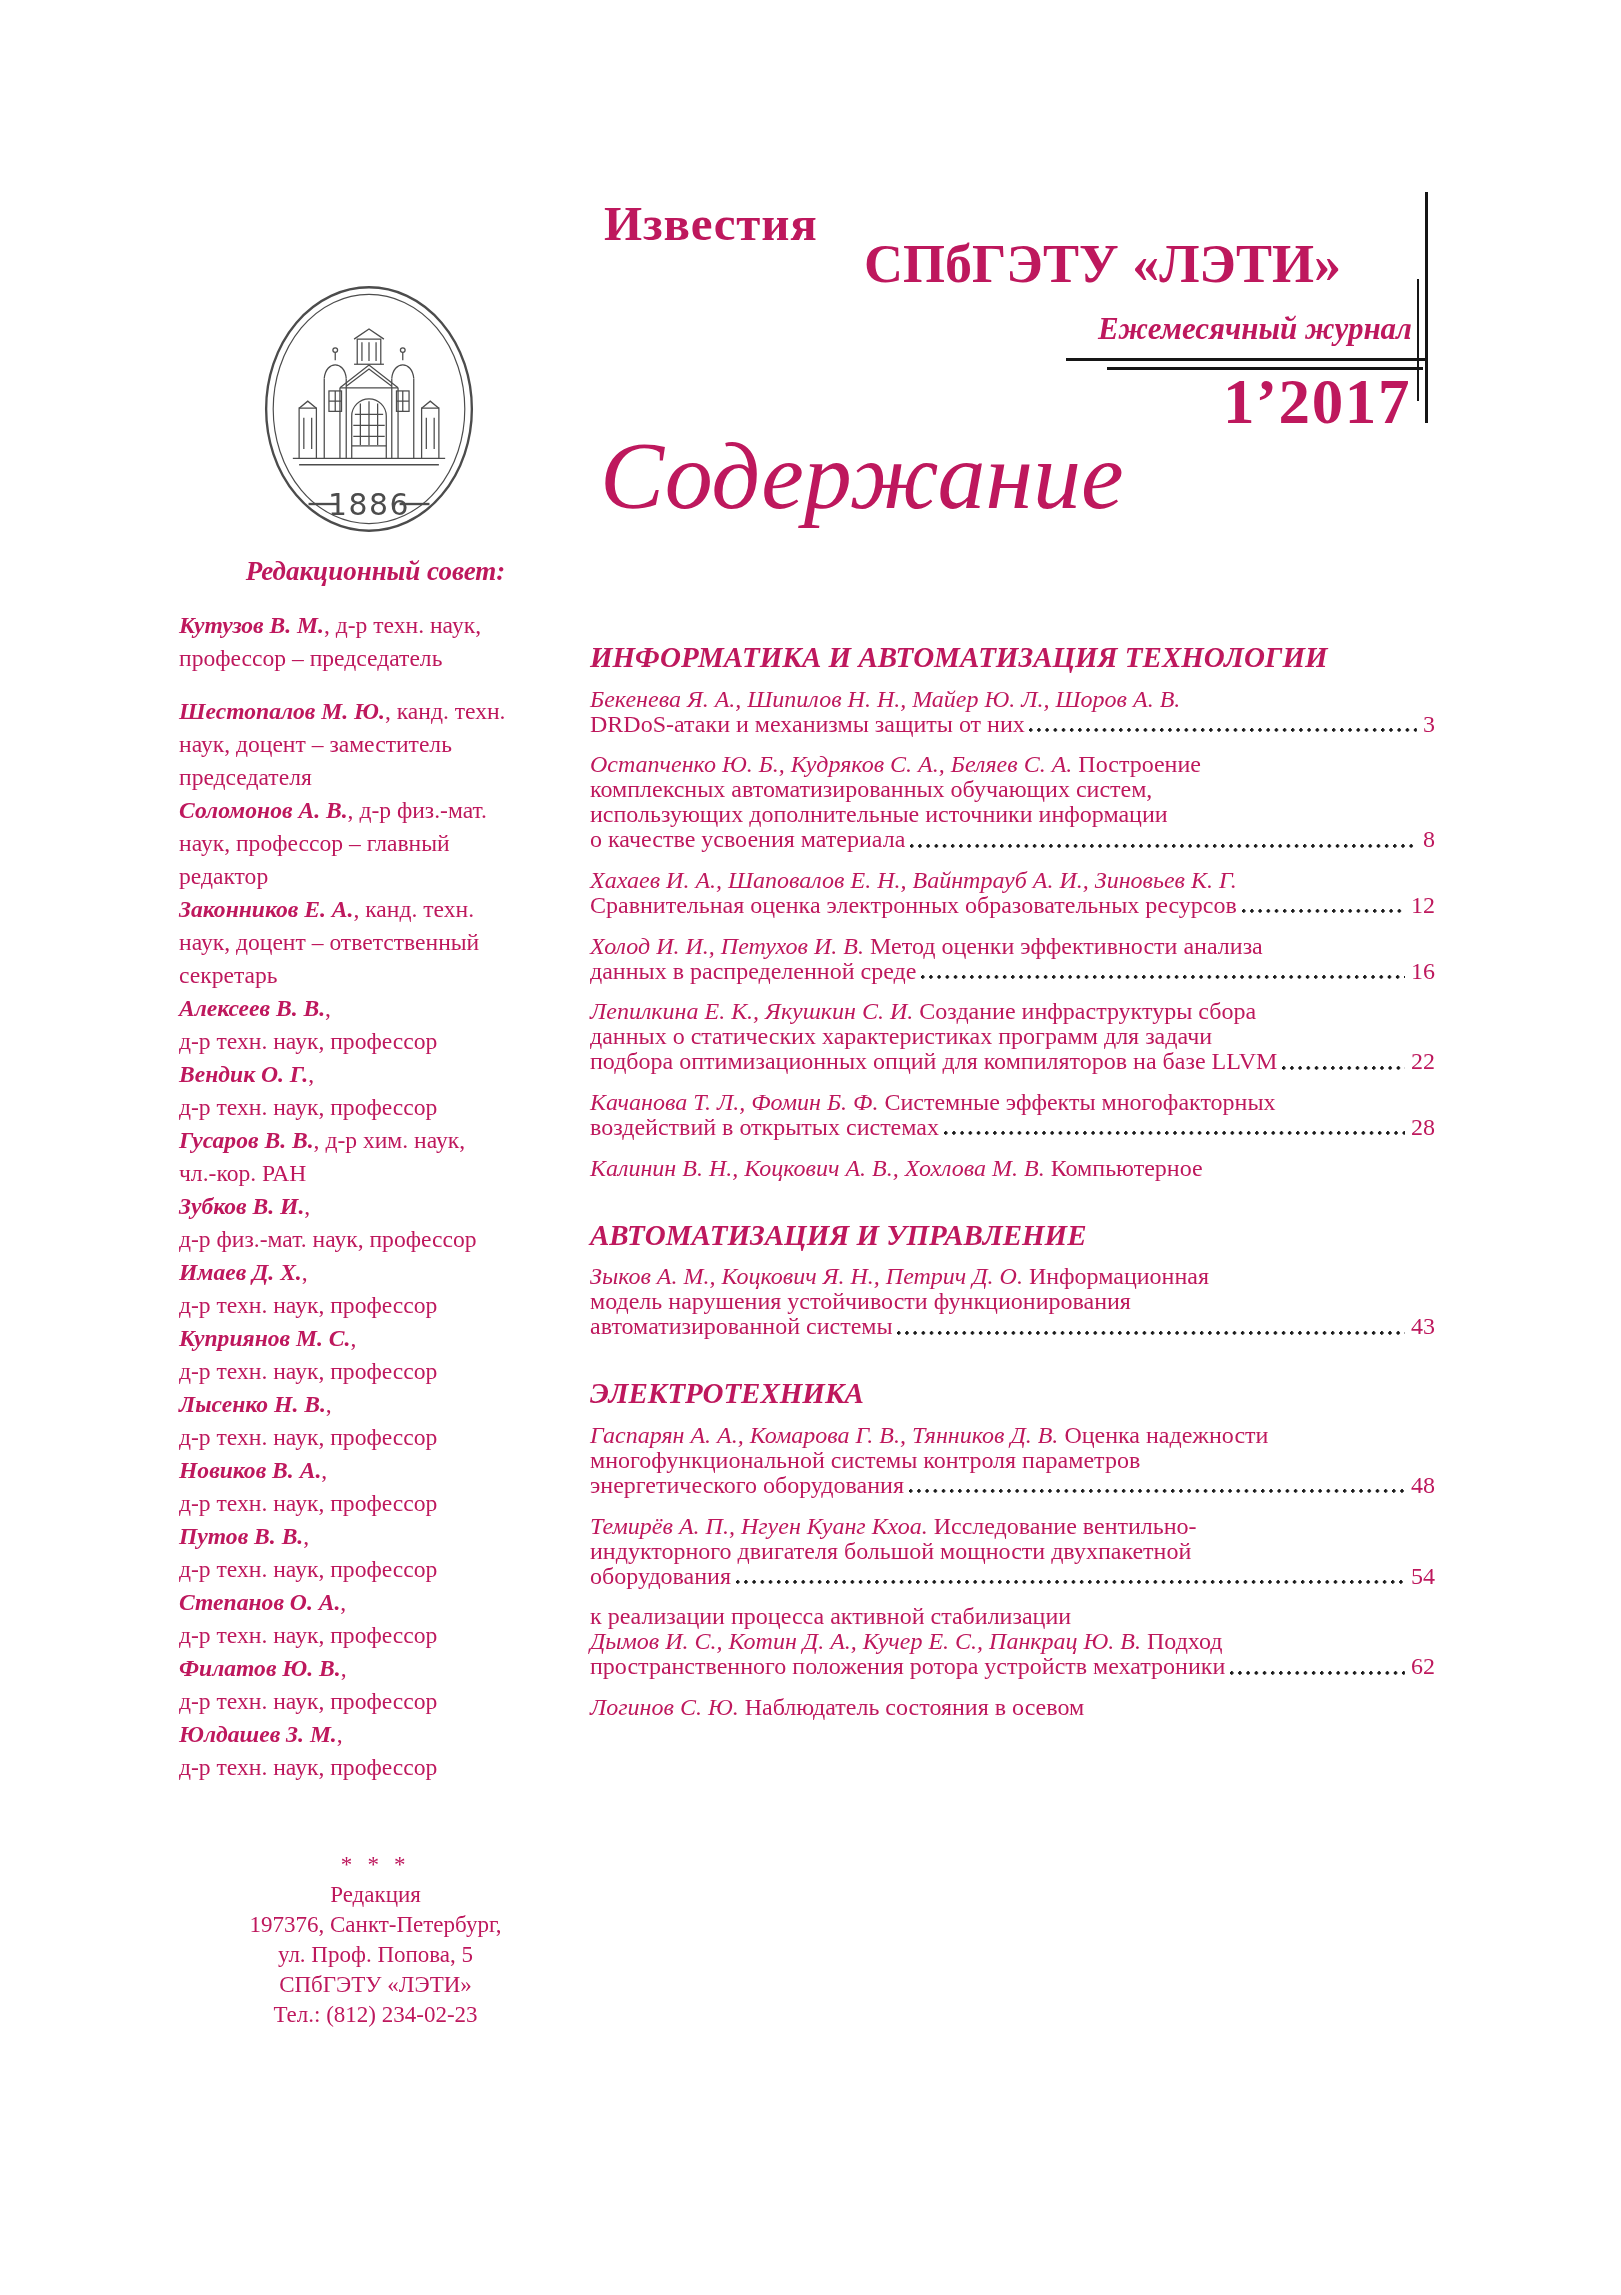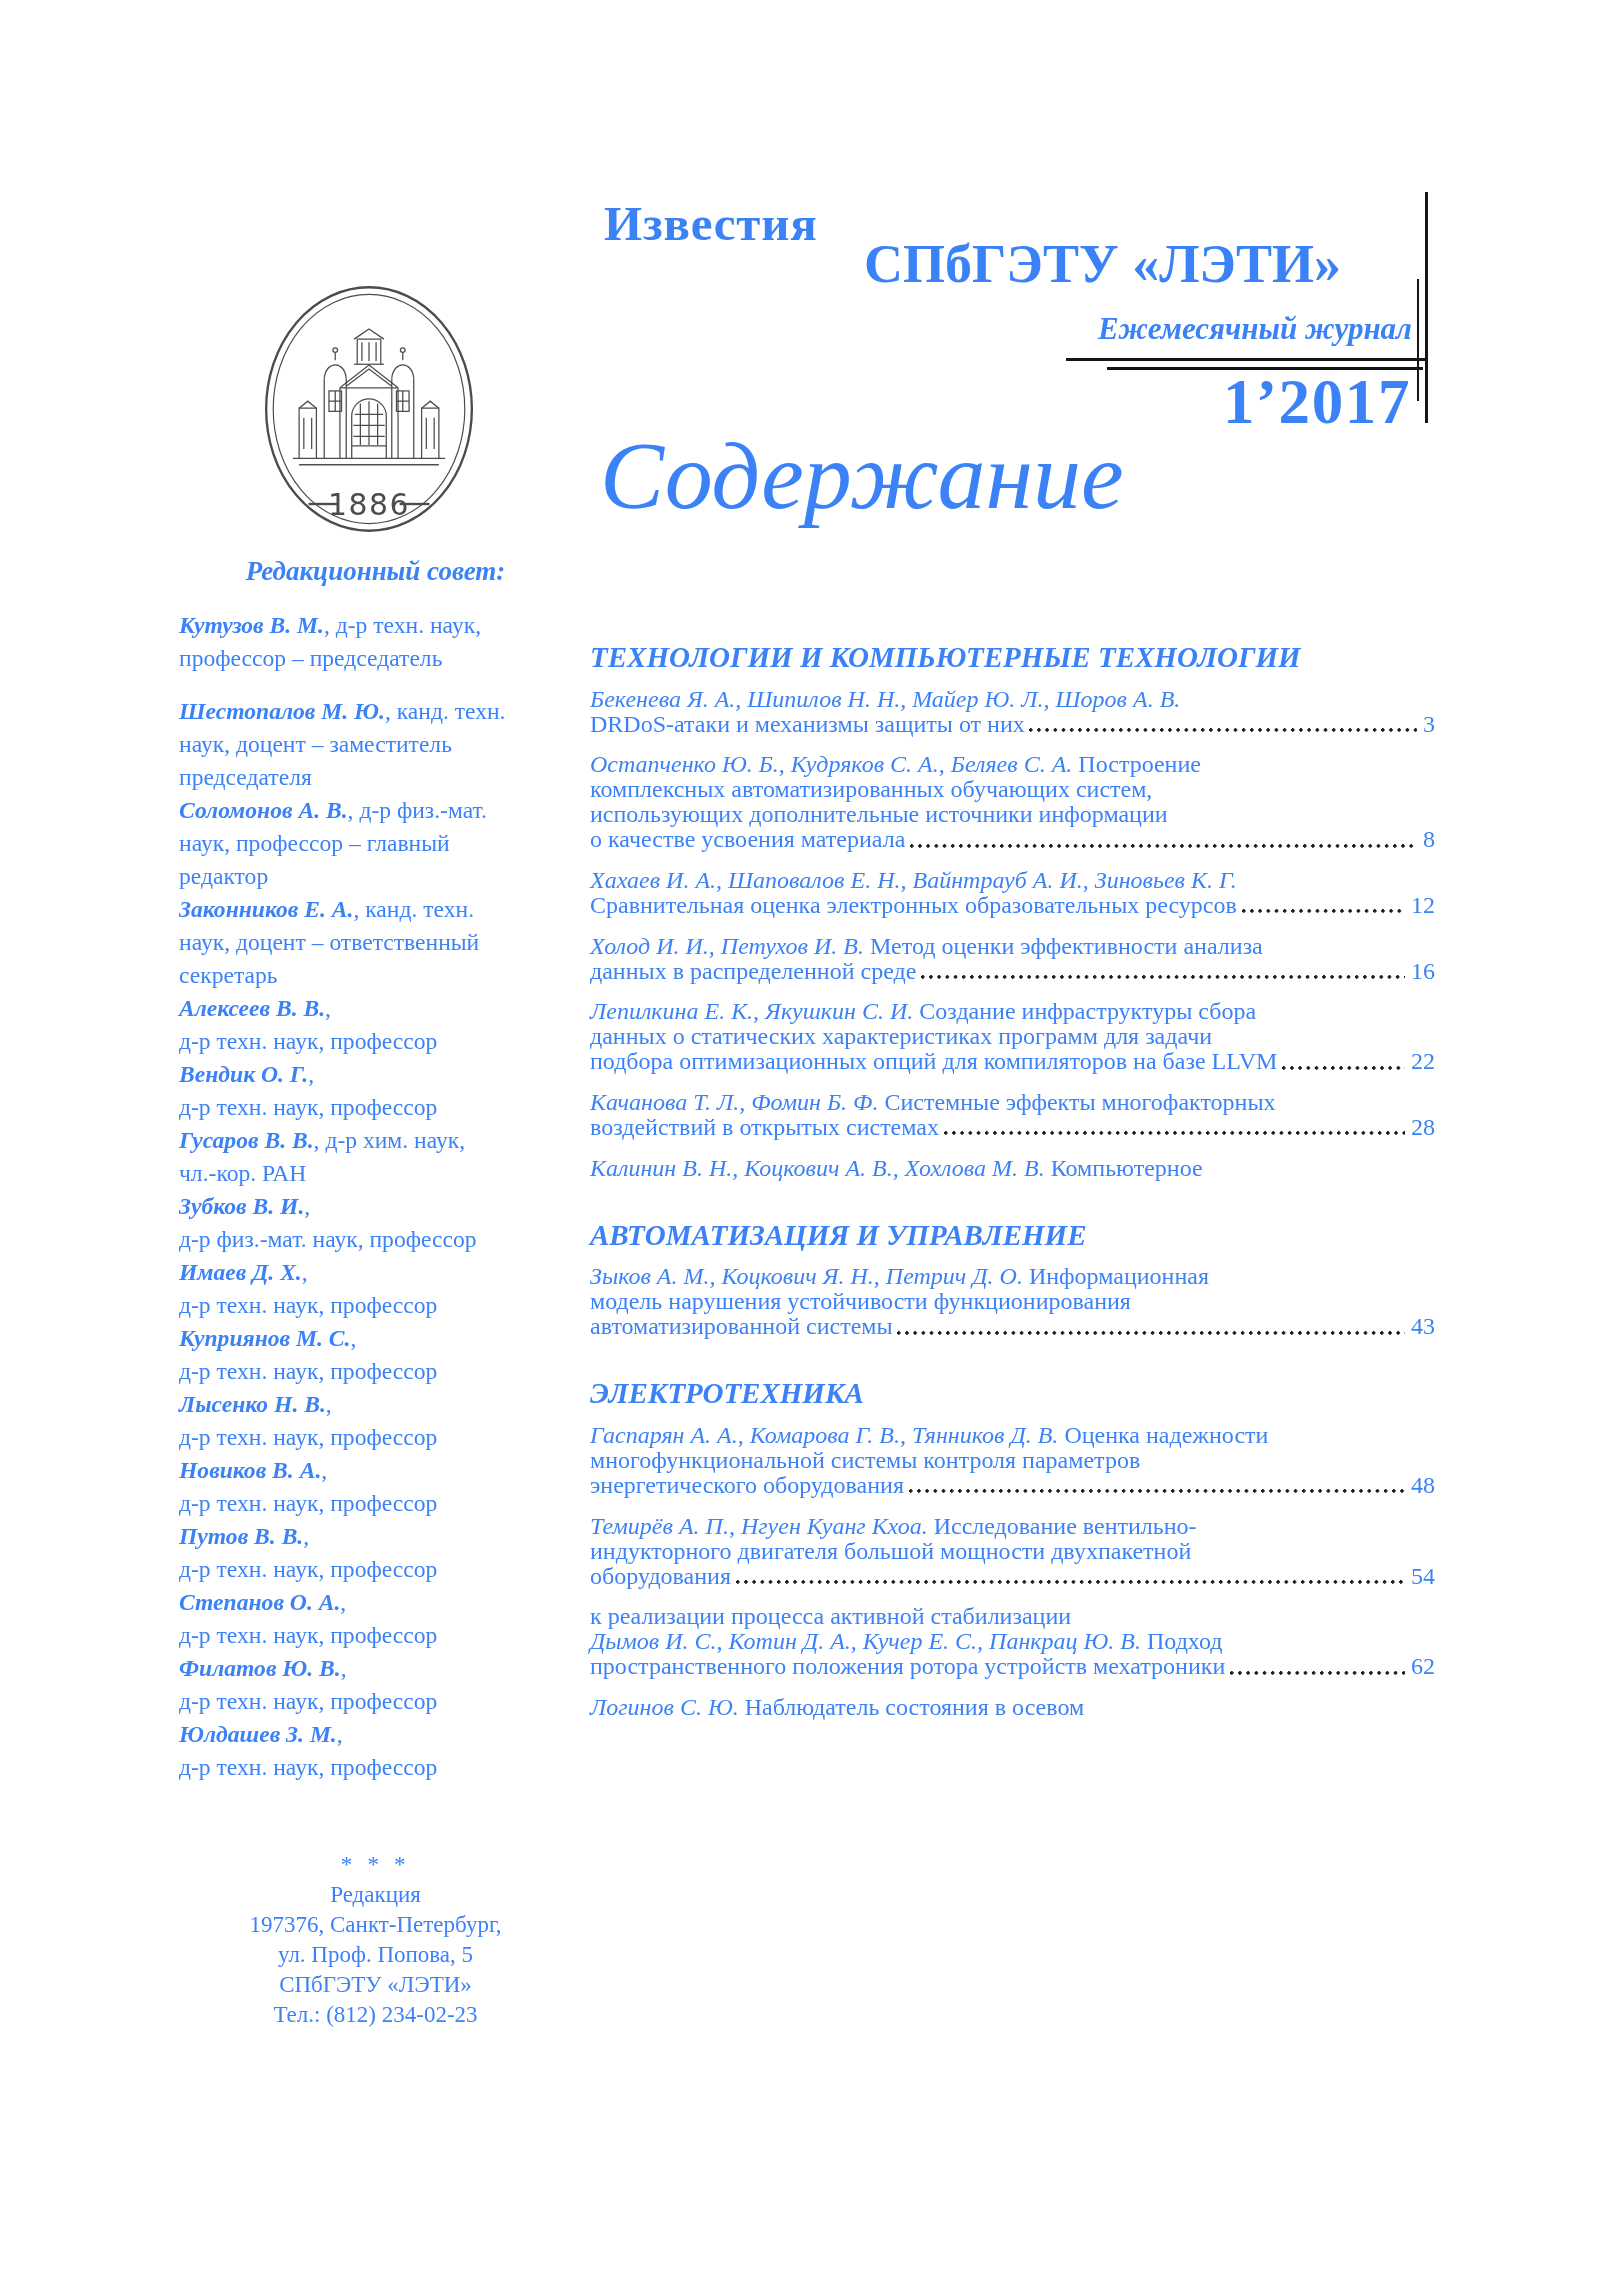--- a/index.html
+++ b/index.html
@@ -1,18 +1,18 @@
 <!DOCTYPE html>
 <html lang="ru" style="font-size:12.6px"><head>
 <meta charset="utf-8">
 <style>
   html,body { margin:0; padding:0; background:#888; }
   .page {
     position:relative; width:1622px; height:2295px; margin:0 auto;
-    background:#ffffff; color:#3b82f6;
+    background:#ffffff; color:#be185d;
     font-family:"Liberation Serif", serif;
     overflow:hidden;
   }
   
   .mast-title1 { position:absolute; left:604px; top:199px; font-size:49px; line-height:1;
                  font-weight:700; letter-spacing:0.8px; white-space:nowrap; }
   .mast-title2 { position:absolute; left:864px; top:237px; font-size:54px; line-height:1;
                  font-weight:700; white-space:nowrap; }
   .mast-subtitle { position:absolute; right:210px; top:313px; font-size:31px; line-height:1;
                  font-weight:700; font-style:italic; white-space:nowrap; }
@@ -165,21 +165,21 @@
         <div class="red-line">Редакция</div>
         <div class="red-line">197376, Санкт-Петербург,</div>
         <div class="red-line">ул. Проф. Попова, 5</div>
         <div class="red-line">СПбГЭТУ «ЛЭТИ»</div>
         <div class="red-line">Тел.: (812) 234-02-23</div>
       </div>
   </div>
 
   <main class="toc" id="toc">
       <section class="toc-section">
-        <h2 class="toc-heading">ТЕХНОЛОГИИ И КОМПЬЮТЕРНЫЕ ТЕХНОЛОГИИ</h2>
+        <h2 class="toc-heading">ИНФОРМАТИКА И АВТОМАТИЗАЦИЯ ТЕХНОЛОГИИ</h2>
         <div class="toc-entries">
           <div class="toc-entry">
             <div class="entry-lines">
               <div class="toc-line"><span class="toc-authors">Бекенева Я. А., Шипилов Н. Н., Майер Ю. Л., Шоров А. В.</span></div>
               <div class="toc-line toc-line-last">
                 <span class="toc-text">DRDoS-атаки и механизмы защиты от них</span>
                 <span class="toc-leader"></span>
                 <span class="toc-page">3</span>
               </div>
             </div>

